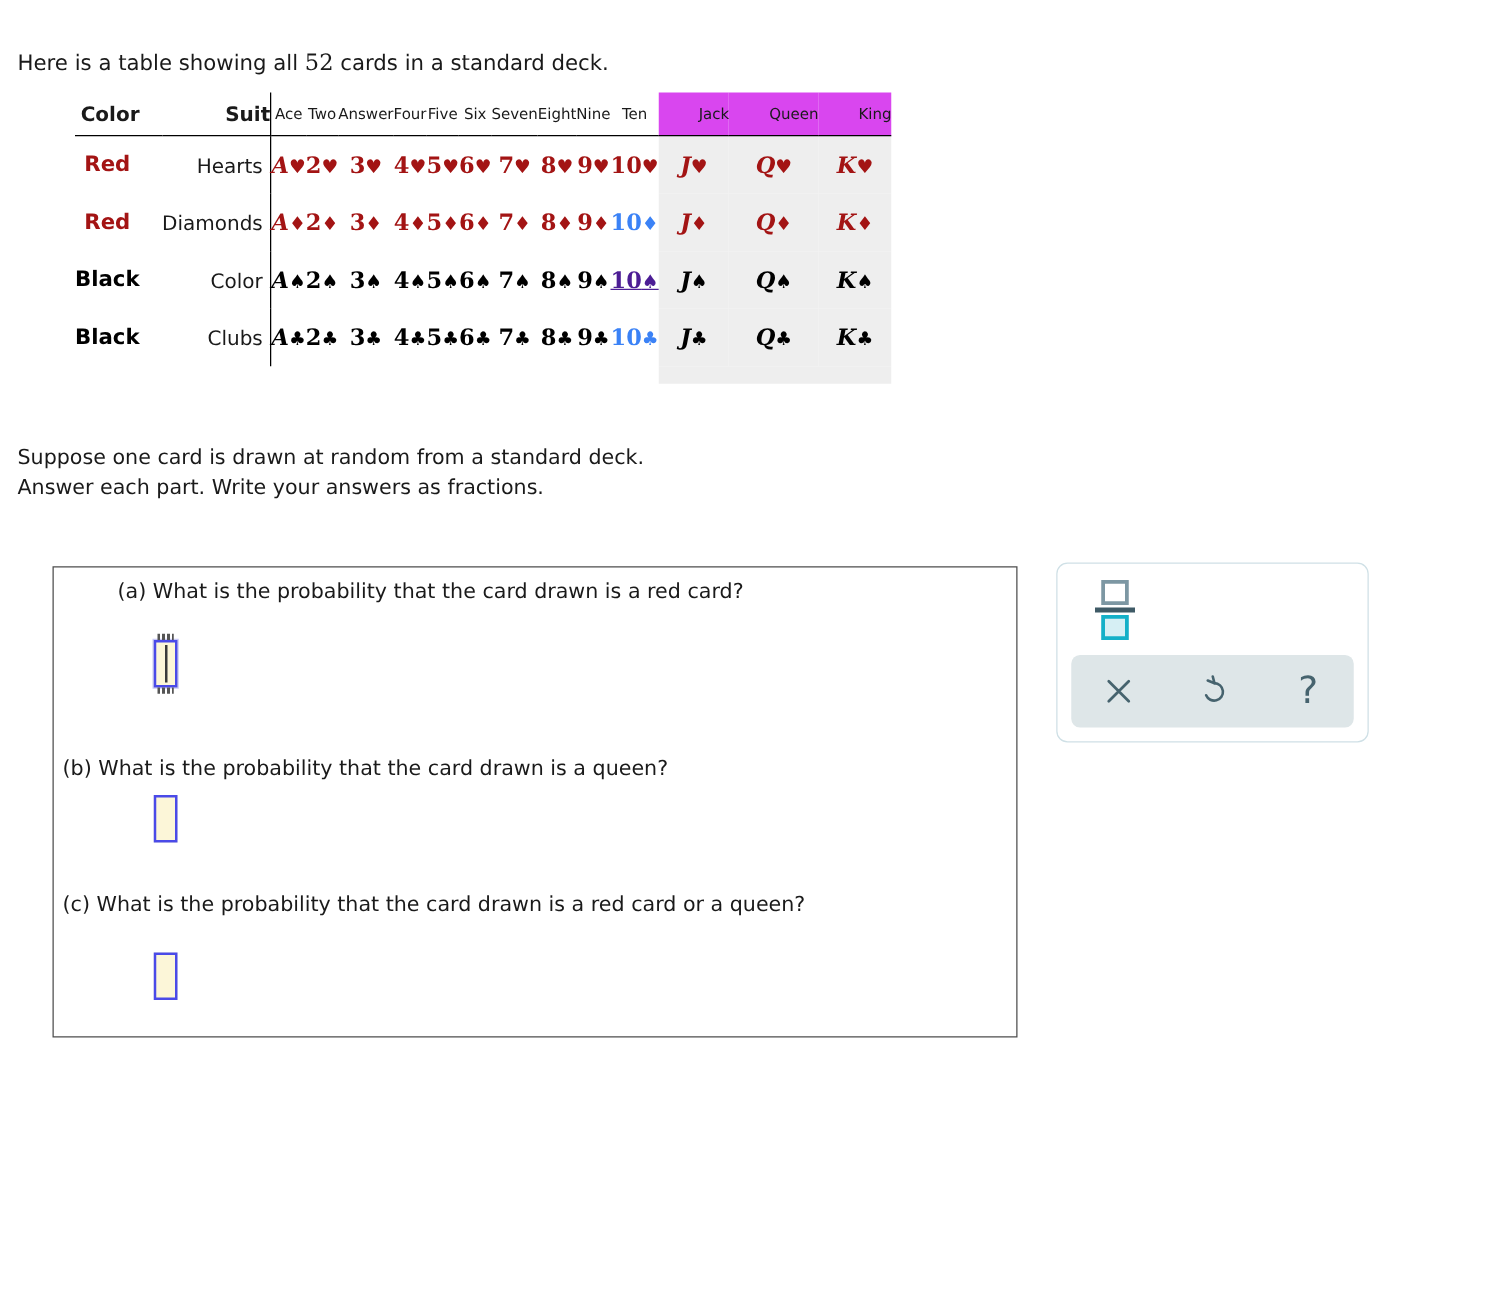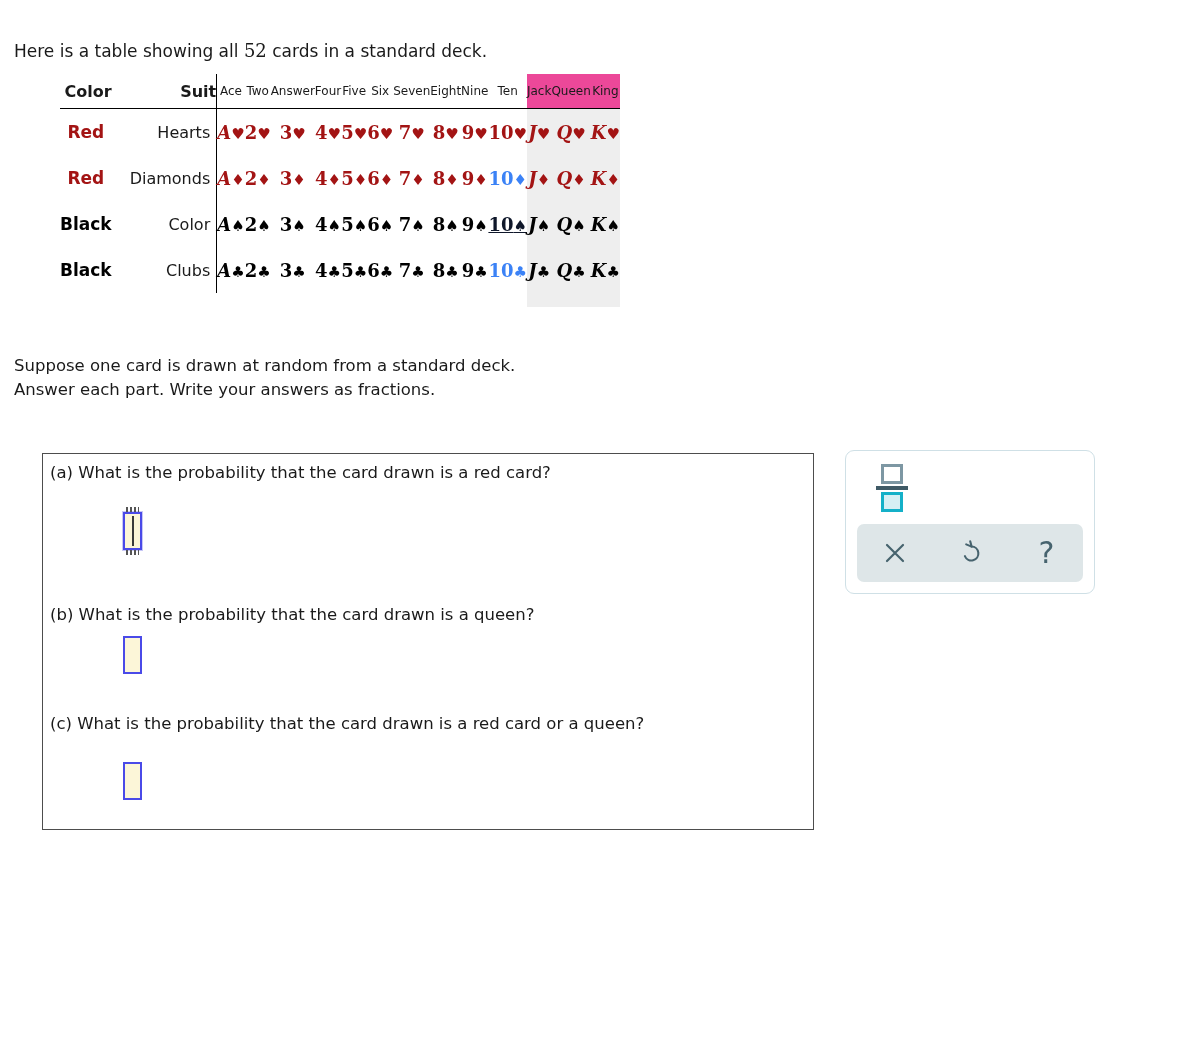--- a/index.html
+++ b/index.html
@@ -63,21 +63,22 @@
 
   
   .col-head td {
     height: 34px;
     font-size: 12px;
     color: #1a1a1a;
     padding: 0 7px;
     border-bottom: 1.6px solid #000;
   }
   .col-head td.gray {
-    background: #ec4899;
+    background: #d946ef;
+    padding-left: 32px;
   }
   .col-head td.lbl-color,
   .col-head td.lbl-suit {
     font-weight: bold;
     font-size: 16px;
   }
   .col-head td.lbl-color { text-align: right; padding-right: 18px; }
   .col-head td.lbl-suit  { text-align: right; padding-right: 0; }
 
   
@@ -310,21 +311,21 @@
           <td class="suitlab vdiv">Color</td>
           <td class="cell" style="color: rgb(0, 0, 0);"><span class="rank" style="font-style: italic;">A</span><span class="pip">♠</span></td>
           <td class="cell" style="color: rgb(0, 0, 0);"><span class="rank">2</span><span class="pip">♠</span></td>
           <td class="cell" style="color: rgb(0, 0, 0);"><span class="rank">3</span><span class="pip">♠</span></td>
           <td class="cell" style="color: rgb(0, 0, 0);"><span class="rank">4</span><span class="pip">♠</span></td>
           <td class="cell" style="color: rgb(0, 0, 0);"><span class="rank">5</span><span class="pip">♠</span></td>
           <td class="cell" style="color: rgb(0, 0, 0);"><span class="rank">6</span><span class="pip">♠</span></td>
           <td class="cell" style="color: rgb(0, 0, 0);"><span class="rank">7</span><span class="pip">♠</span></td>
           <td class="cell" style="color: rgb(0, 0, 0);"><span class="rank">8</span><span class="pip">♠</span></td>
           <td class="cell" style="color: rgb(0, 0, 0);"><span class="rank">9</span><span class="pip">♠</span></td>
-          <td class="cell" style="color: #0f172a; text-decoration: underline;"><span class="rank">10</span><span class="pip">♠</span></td>
+          <td class="cell" style="color: #4c1d95; text-decoration: underline;"><span class="rank">10</span><span class="pip">♠</span></td>
           <td class="cell gray face" style="color: rgb(0, 0, 0);"><span class="rank" style="font-style: italic;">J</span><span class="pip">♠</span></td>
           <td class="cell gray face" style="color: rgb(0, 0, 0);"><span class="rank" style="font-style: italic;">Q</span><span class="pip">♠</span></td>
           <td class="cell gray face" style="color: rgb(0, 0, 0);"><span class="rank" style="font-style: italic;">K</span><span class="pip">♠</span></td>
         </tr>
         <tr class="card-row">
           <td class="colorlab" style="color: rgb(0, 0, 0);">Black</td>
           <td class="suitlab vdiv">Clubs</td>
           <td class="cell" style="color: rgb(0, 0, 0);"><span class="rank" style="font-style: italic;">A</span><span class="pip">♣</span></td>
           <td class="cell" style="color: rgb(0, 0, 0);"><span class="rank">2</span><span class="pip">♣</span></td>
           <td class="cell" style="color: rgb(0, 0, 0);"><span class="rank">3</span><span class="pip">♣</span></td>
@@ -345,21 +346,21 @@
         </tr>
       </tbody>
   </table>
 </div>
 
 <div class="prompt">Suppose one card is drawn at random from a standard deck.
 Answer each part. Write your answers as fractions.</div>
 
 <div class="qbox">
   <div class="q-item">
-    <div class="q-text" style="top:9px;">(a) What is the probability that the card drawn is a red card?</div>
+    <div class="q-text" style="top:9px;margin-left:44px;">(a) What is the probability that the card drawn is a red card?</div>
     <div class="mathbox focused" style="left:80px; top:58px;">
       <span class="inner-bar"></span>
       <span class="handle top"></span>
       <span class="handle bottom"></span>
     </div>
   </div>
 
   <div class="q-item">
     <div class="q-text" style="top:151px;">(b) What is the probability that the card drawn is a queen?</div>
     <div class="mathbox" style="left:80px; top:182px;"></div>

